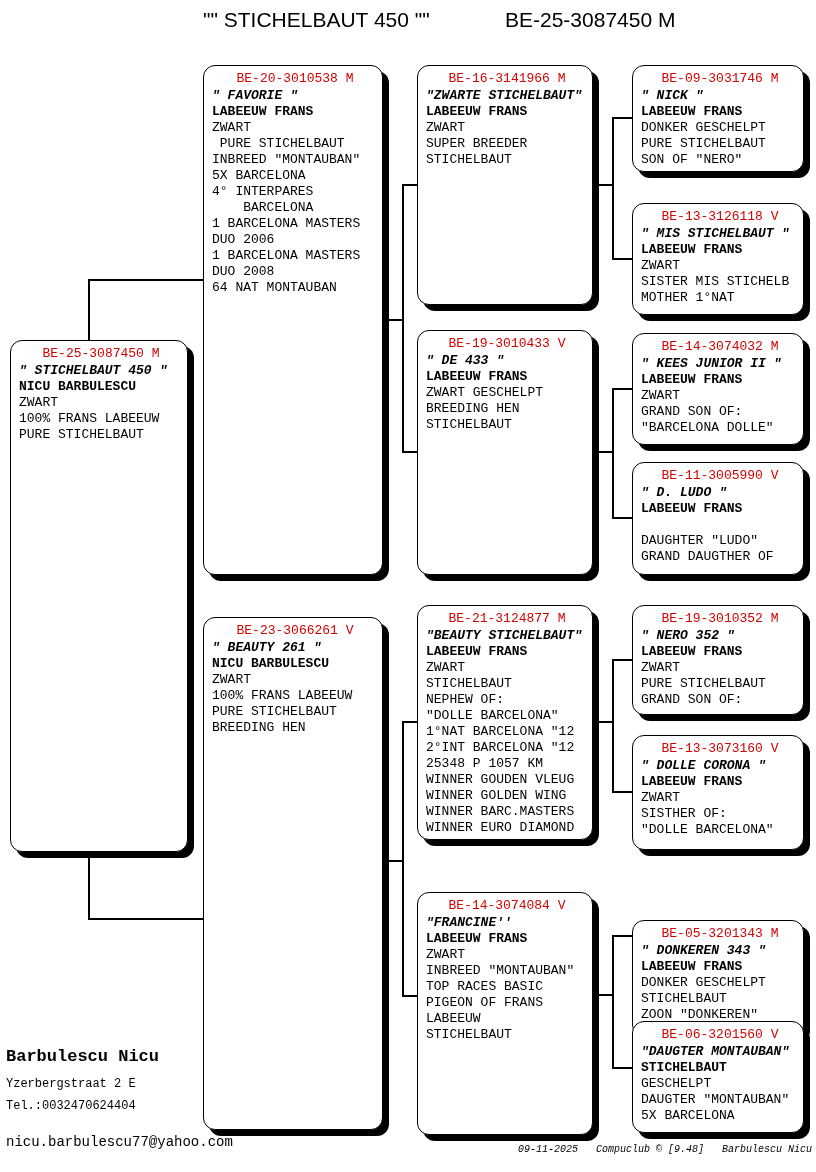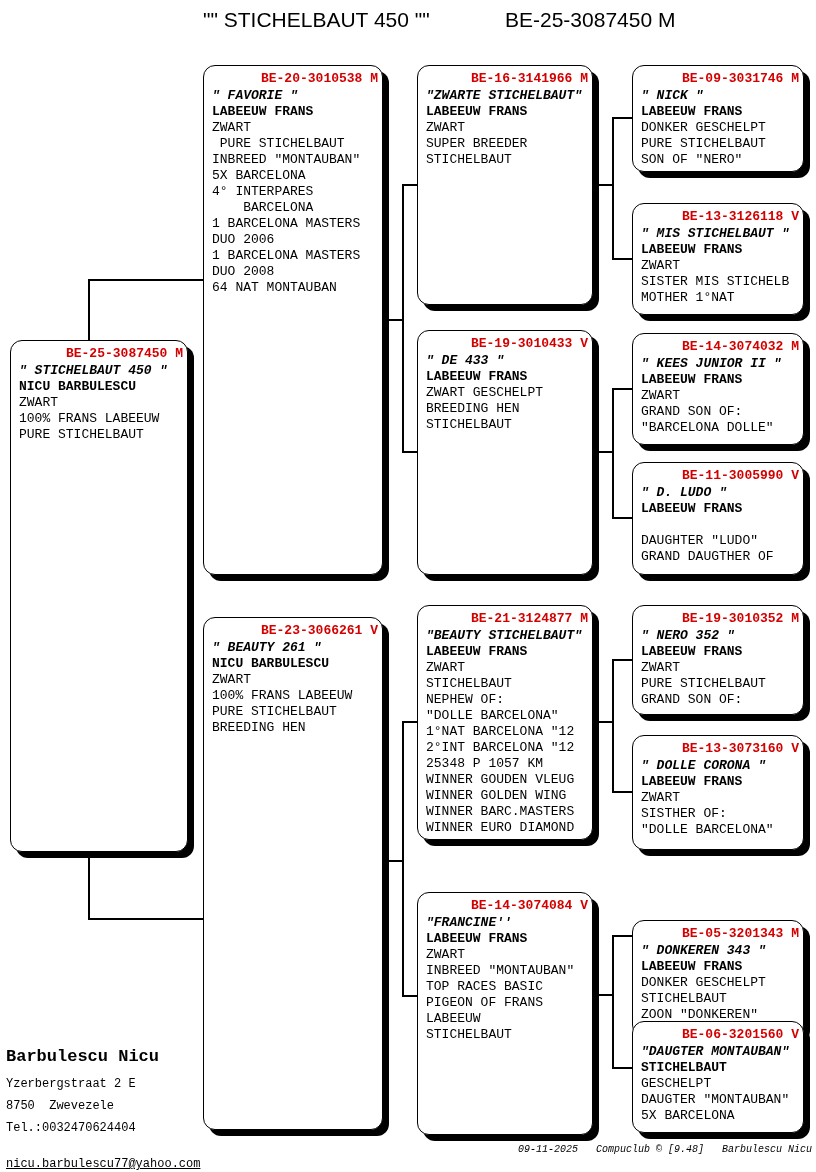--- a/index.html
+++ b/index.html
@@ -10,46 +10,45 @@
   #stage{position:absolute;inset:0;}
   .page-title{position:absolute;top:6px;left:0;width:816px;height:30px;
     font-family:"Liberation Sans","DejaVu Sans",sans-serif;font-size:21px;color:#000;}
   .page-title .t-name{position:absolute;left:203px;top:2px;}
   .page-title .t-ring{position:absolute;left:505px;top:2px;}
   .box{
     position:absolute;background:#fff;border:1.5px solid #000;border-radius:12px;
     box-shadow:6px 6px 0 #000;box-sizing:border-box;padding:5px 4px 0 8px;
     font-size:13px;color:#000;
   }
-  .ring{text-align:right;font-weight:bold;color:var(--ring-red,#d40000);
+  .ring{text-align:center;font-weight:normal;color:var(--ring-red,#d40000);
     line-height:16px;margin-bottom:1px;white-space:pre;}
   .line{white-space:pre;line-height:16px;min-height:16px;}
   .line.name{font-style:italic;font-weight:bold;}
   .line.breeder{font-weight:bold;}
   .conn{position:absolute;background:#000;}
   .contact{position:absolute;left:6px;top:1033px;color:#000;margin-top:12px;}
   .c-name{font-size:17px;font-weight:bold;line-height:24px;margin-bottom:4px;}
   .c-line{font-size:12px;line-height:22px;white-space:pre;}
-  .c-email{font-size:12px;line-height:22px;margin-top:14px;white-space:pre;text-decoration:underline;}
+  .c-email{font-size:14px;line-height:22px;margin-top:14px;white-space:pre;}
   .footer{position:absolute;right:4px;top:1144px;font-size:10px;font-style:italic;
     color:#000;white-space:pre;}
 </style>
 </head>
 <body>
 
 <div id="stage">
   <div class="page-title">
     <span class="t-name">"" STICHELBAUT 450 ""</span>
     <span class="t-ring">BE-25-3087450 M</span>
   </div>
 
   <div class="contact">
     <div class="c-name">Barbulescu Nicu</div>
     <div class="c-line">Yzerbergstraat 2 E</div>
-    <div class="c-line">8750  Zwevezele</div>
     <div class="c-line">Tel.:0032470624404</div>
     <div class="c-email">nicu.barbulescu77@yahoo.com</div>
   </div>
 
   <div class="footer">09-11-2025   Compuclub © [9.48]   Barbulescu Nicu</div>
 <div class="box" style="left: 10px; top: 340px; width: 178px; height: 512px;">
       <div class="ring">BE-25-3087450 M</div>
       <div class="line name">" STICHELBAUT 450 "</div>
       <div class="line breeder">NICU BARBULESCU</div>
       <div class="line">ZWART</div>

